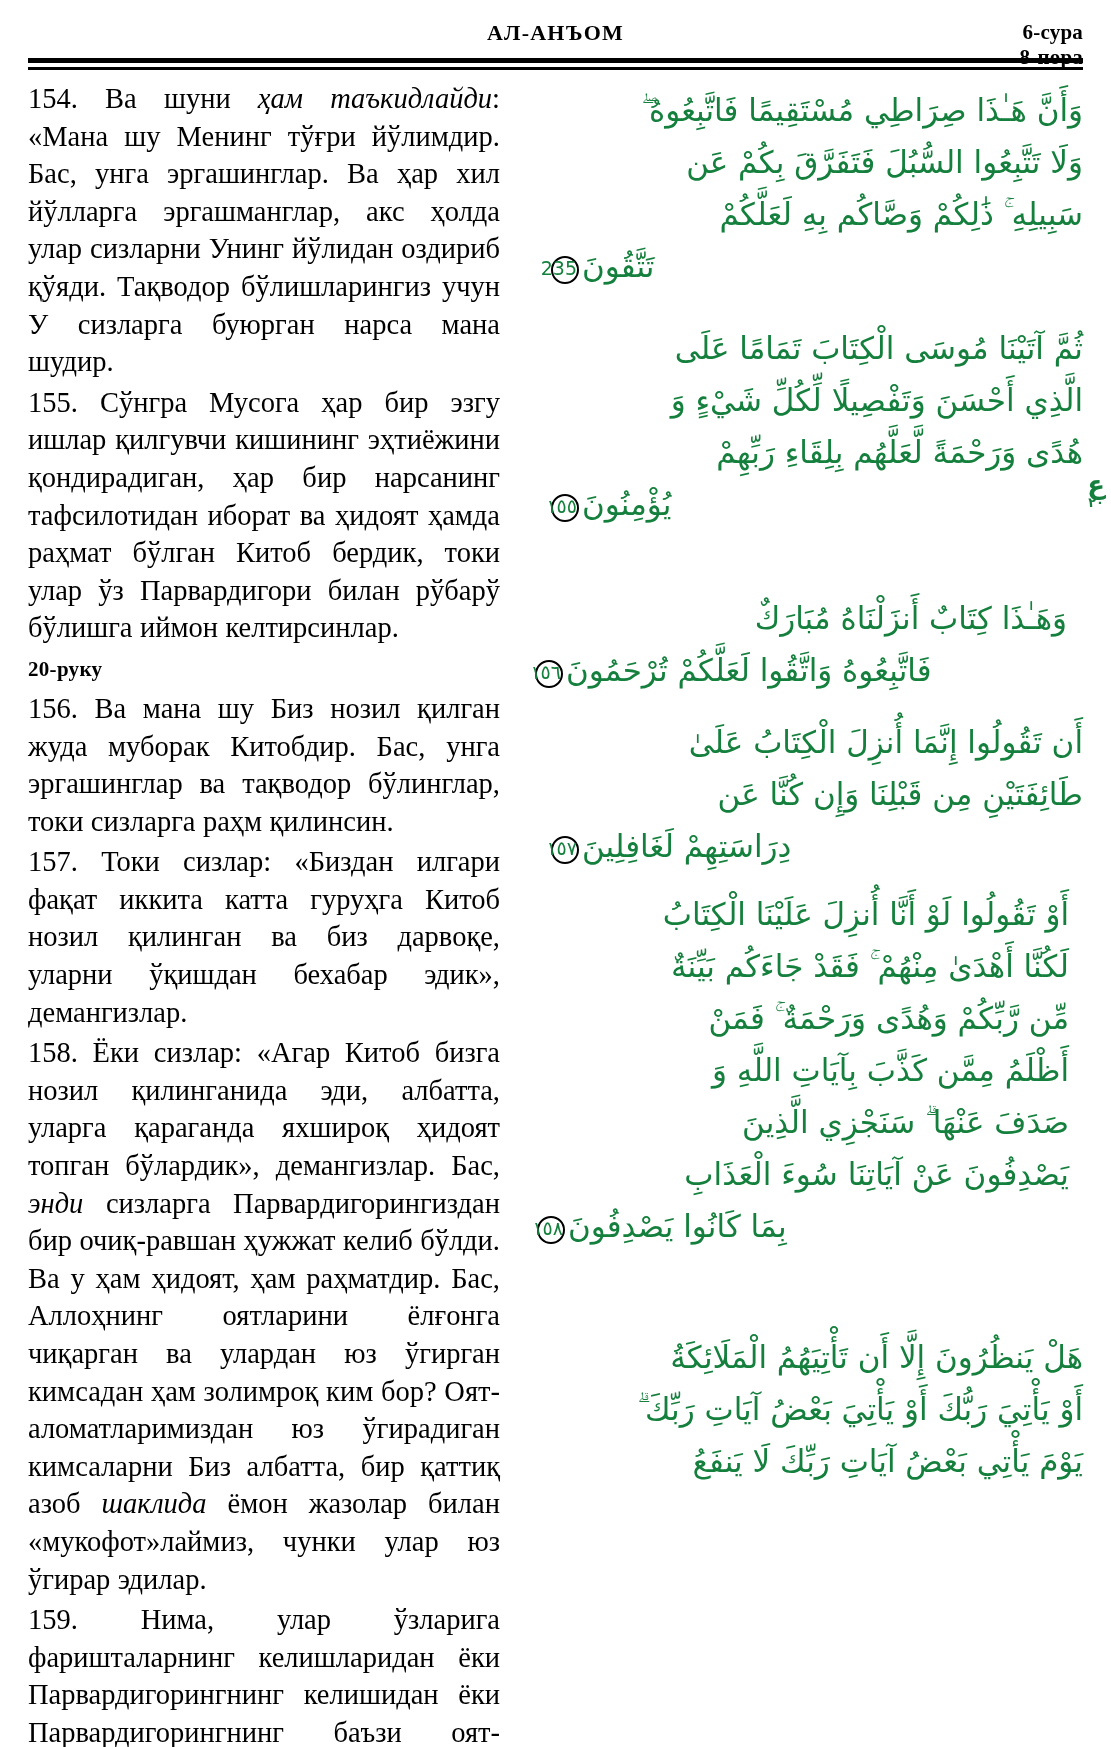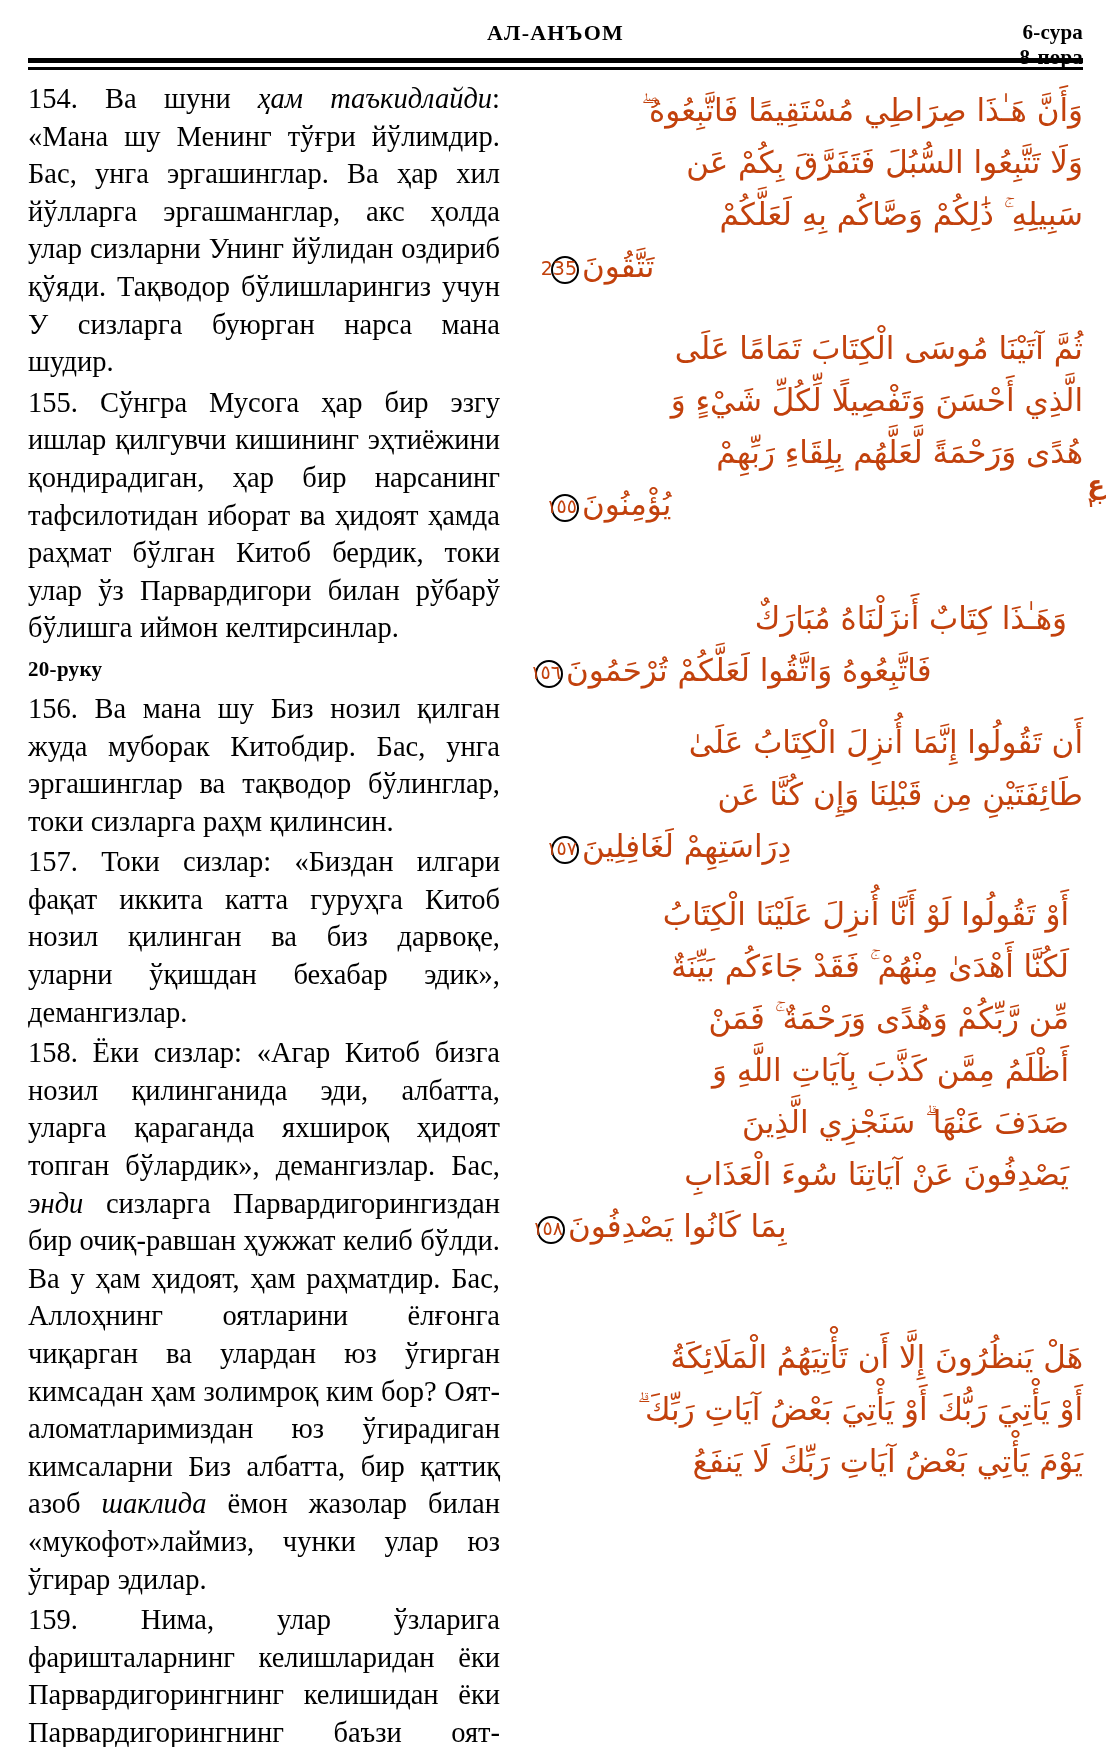--- a/index.html
+++ b/index.html
@@ -106,21 +106,21 @@
   }
 
   
   .ayah-block {
     font-family: "DejaVu Sans", "Liberation Sans", sans-serif;
     font-size: 31px;
     line-height: 52px;
     text-align: justify;
     direction: rtl;
     unicode-bidi: embed;
-    color: #c2410c;
+    color: #15803d;
     position: relative;
   }
   .ayah-block .ayah-num {
     font-size: 19px;
     display: inline-block;
     border: 2px solid #000;
     border-radius: 50%;
     width: 24px;
     height: 24px;
     line-height: 21px;

